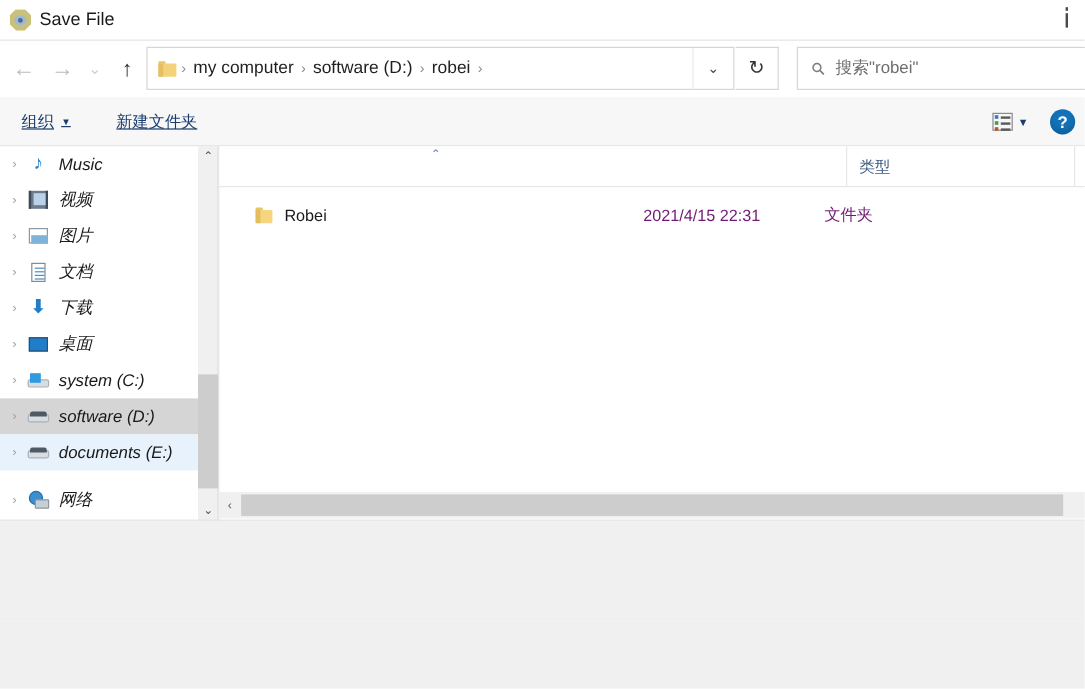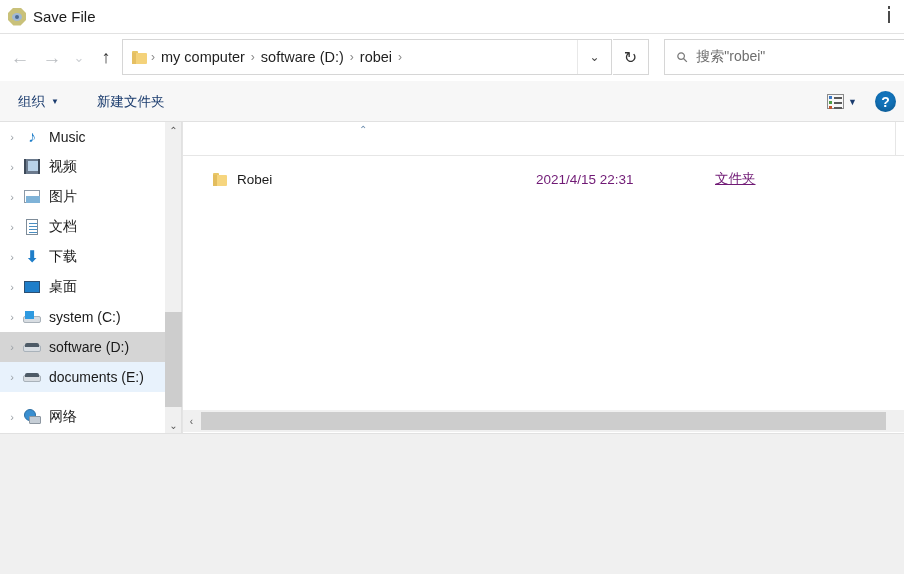--- a/index.html
+++ b/index.html
@@ -101,21 +101,21 @@
     display:flex; align-items:center;
   }
   #search-icon { margin-left:12px; margin-right:9px; color:#7a7a7a; font-size:14px; transform: rotate(-45deg); }
   #search-text { font-size:14px; color:#6e6e6e; }
 
   
   #toolbar {
     position:absolute; left:0; top:81px; width:904px; height:41px;
     background:#f7f7f7; display:flex; align-items:center;
   }
-  .tb-item { font-size:13.5px; color:#1b3c6e; padding:0 6px; display:flex; align-items:center; }
+  .tb-item { font-size:13.5px; color:#1b3c6e; padding:0 6px; display:flex; align-items:center;text-decoration:underline; }
   #tb-organize { margin-left:12px; }
   #tb-organize .caret { font-size:8px; margin-left:6px; color:#1b3c6e; }
   #tb-newfolder { margin-left:26px; }
   #tb-right { margin-left:auto; display:flex; align-items:center; }
   #view-icon {
     width:17px; height:15px; position:relative; margin-right:4px;
     border:1px solid #8a8a8a;
   }
   #view-icon i { position:absolute; display:block; }
   #view-icon .sq { width:3px; height:3px; left:1px; }
@@ -136,21 +136,21 @@
     background:#ffffff; overflow:hidden;
   }
   .side-item {
     height:30px; display:flex; align-items:center; padding-left:2px;
     white-space:nowrap;
   }
   .side-item.selected { background:#d5d5d5; }
   .side-item.hover { background:#e8f2fc; }
   .side-exp { width:20px; text-align:center; color:#9aa0a6; font-size:11px; flex:none; }
   .side-ico { width:20px; height:18px; margin-right:7px; flex:none; position:relative; }
-  .side-label { font-size:14px; color:#1a1a1a; }
+  .side-label { font-size:14px; color:#1a1a1a;font-style:italic; }
 
   
   .ic-music { color:#1f7ec9; font-size:16px; line-height:18px; text-align:center; display:block; }
   .ic-video { position:absolute; left:2px; top:1px; width:16px; height:15px; background:#6b7a8d; border-left:2px solid #3e4a59; border-right:2px solid #3e4a59;}
   .ic-video:after{ content:""; position:absolute; left:2px; top:2px; width:10px; height:10px; background:#b9d2e8;}
   .ic-pic { position:absolute; left:2px; top:2px; width:16px; height:13px; background:#fff; border:1px solid #8c9aa8;}
   .ic-pic:after{ content:""; position:absolute; left:1px; top:5px; width:14px; height:7px; background:#7fb3d8;}
   .ic-doc { position:absolute; left:4px; top:1px; width:12px; height:16px; background:#fff; border:1px solid #7e8c99;}
   .ic-doc:after{ content:""; position:absolute; left:2px; top:3px; width:8px; height:1px; background:#4a8ec2; box-shadow:0 3px 0 #4a8ec2, 0 6px 0 #4a8ec2, 0 9px 0 #4a8ec2;}
   .ic-down { color:#1f7ec9; font-size:16px; line-height:18px; text-align:center; display:block; font-weight:bold;}
@@ -369,35 +369,38 @@
 <div id="side-scroll">
   <div class="arrow up">⌃</div>
   <div id="side-thumb"></div>
   <div class="arrow down">⌄</div>
 </div>
 <div id="side-divider"></div>
 
 <div id="filelist">
   <div id="col-head">
     <div id="sort-arrow">⌃</div>
+    <div class="col-h" style="left:522px;width:155px;">
+      <span>类型</span>
+    </div>
     <div class="col-h" style="left:712px;width:44px;">
       <span>大小</span>
     </div>
   </div>
   <div id="colhead-sep"></div>
 
   <div class="file-row" style="top:42px;">
     <div class="row-folder-icon">
       <div class="tab"></div>
         <div class="body"></div>
         <div class="shade"></div>
     </div>
     <span class="cell" style="left:54px;">Robei</span>
     <span class="cell dim" style="left:353px;">2021/4/15 22:31</span>
-    <span class="cell dim" style="left:532px;text-decoration:underline;">文件夹</span>
+    <span class="cell dim" style="left:504px;">文件夹</span>
     <span class="cell dim" style="left:687px;"></span>
   </div>
 </div>
 
 <div id="hscroll">
   <div id="hs-left">‹</div>
   <div id="hs-thumb"></div>
 </div>
 <div id="list-bottom-sep"></div>
 

